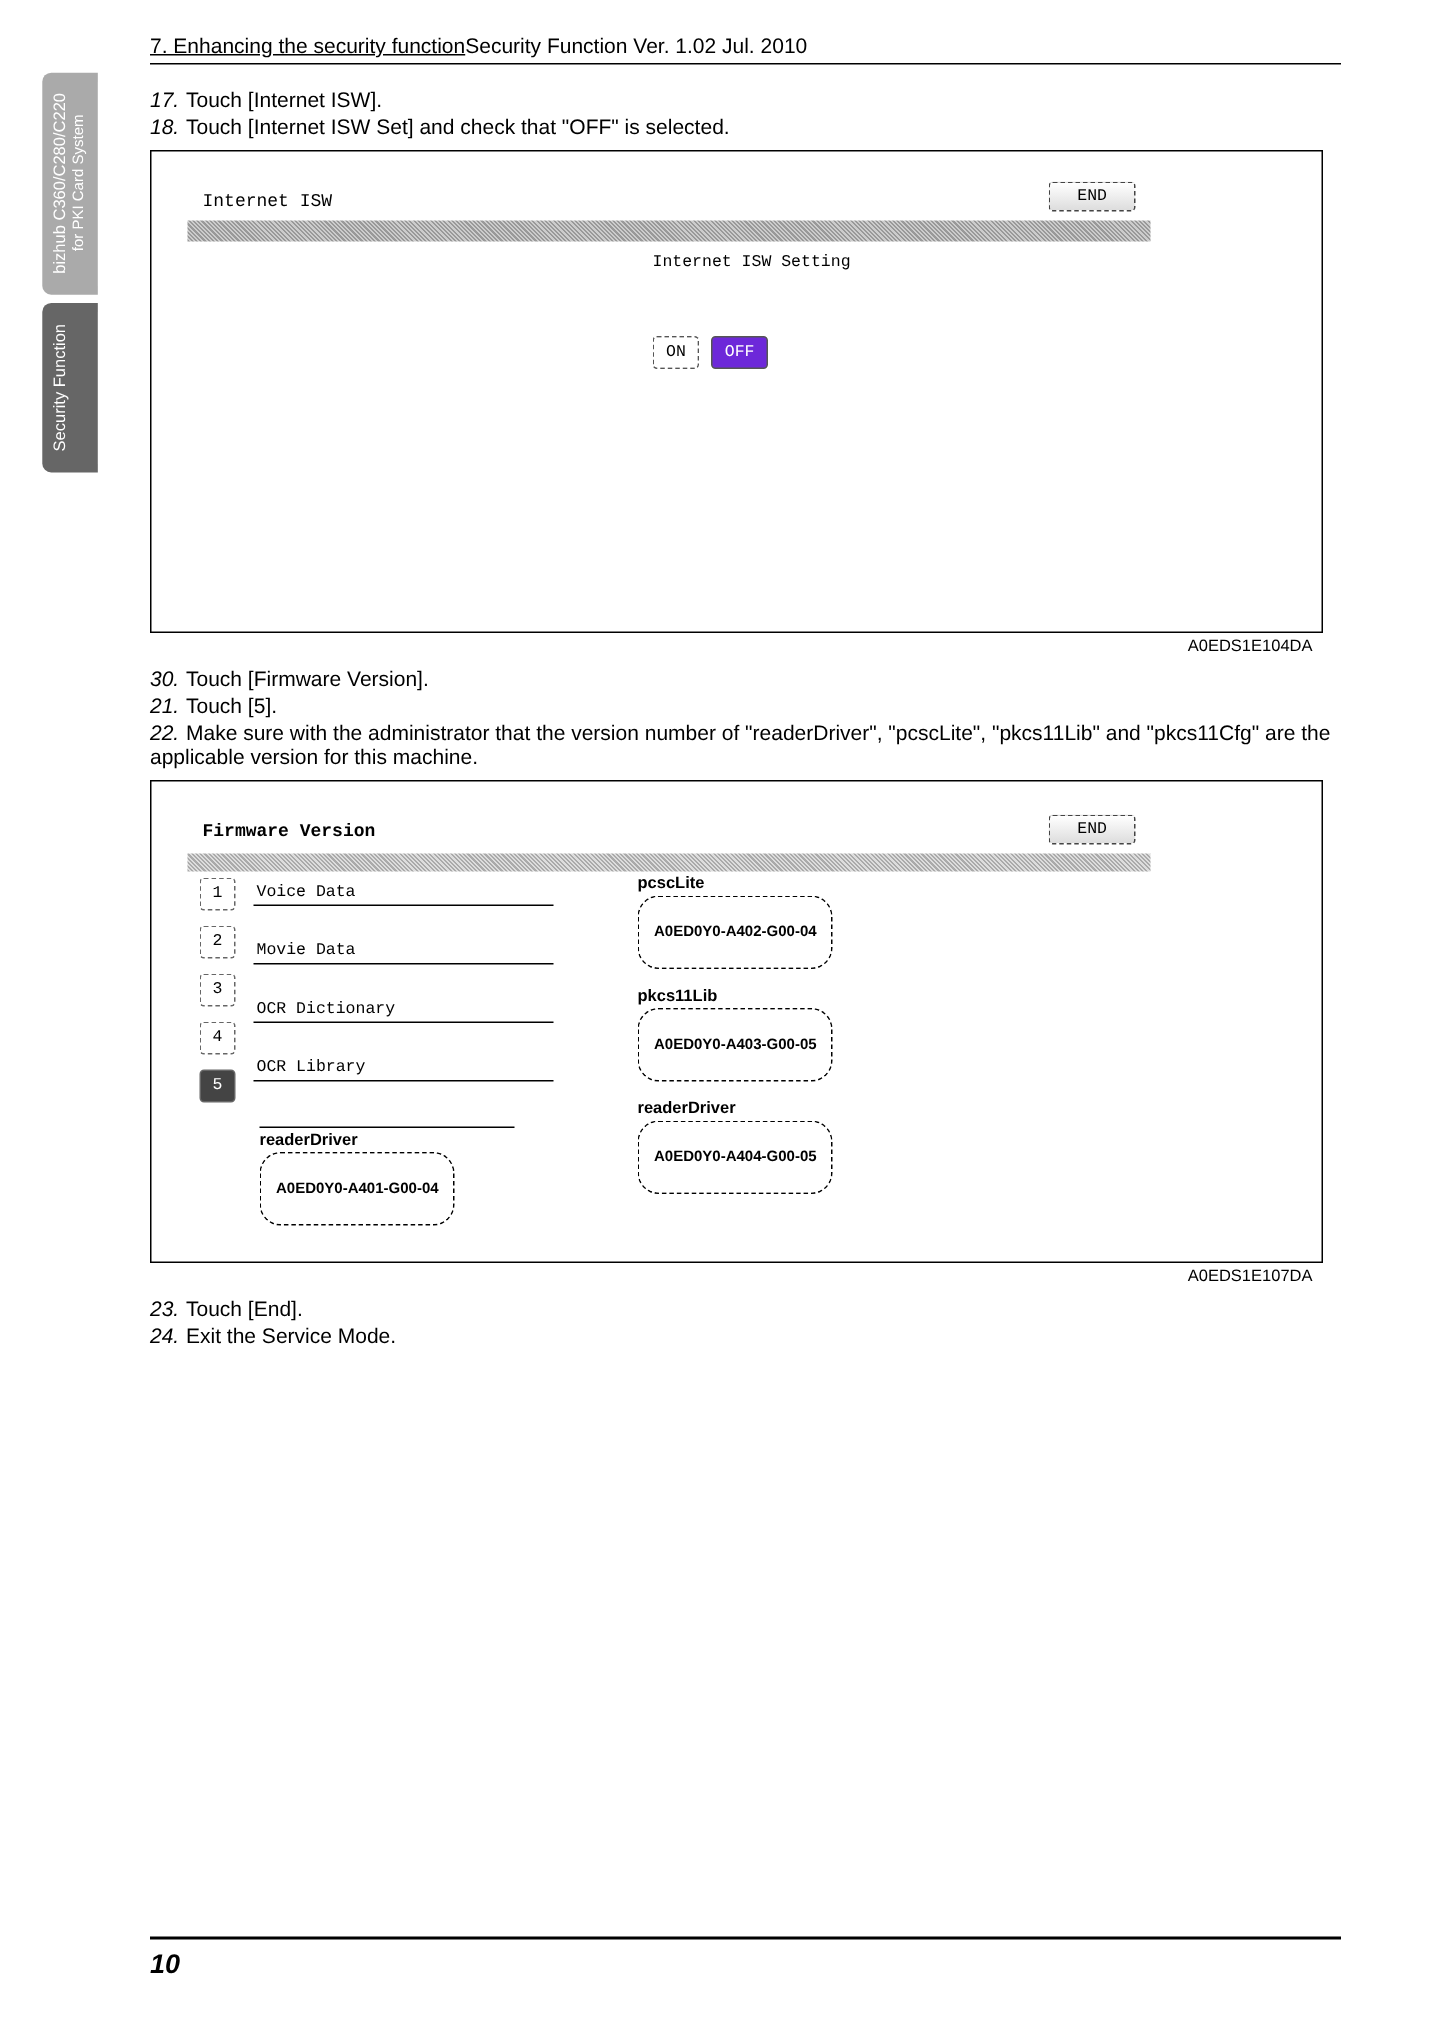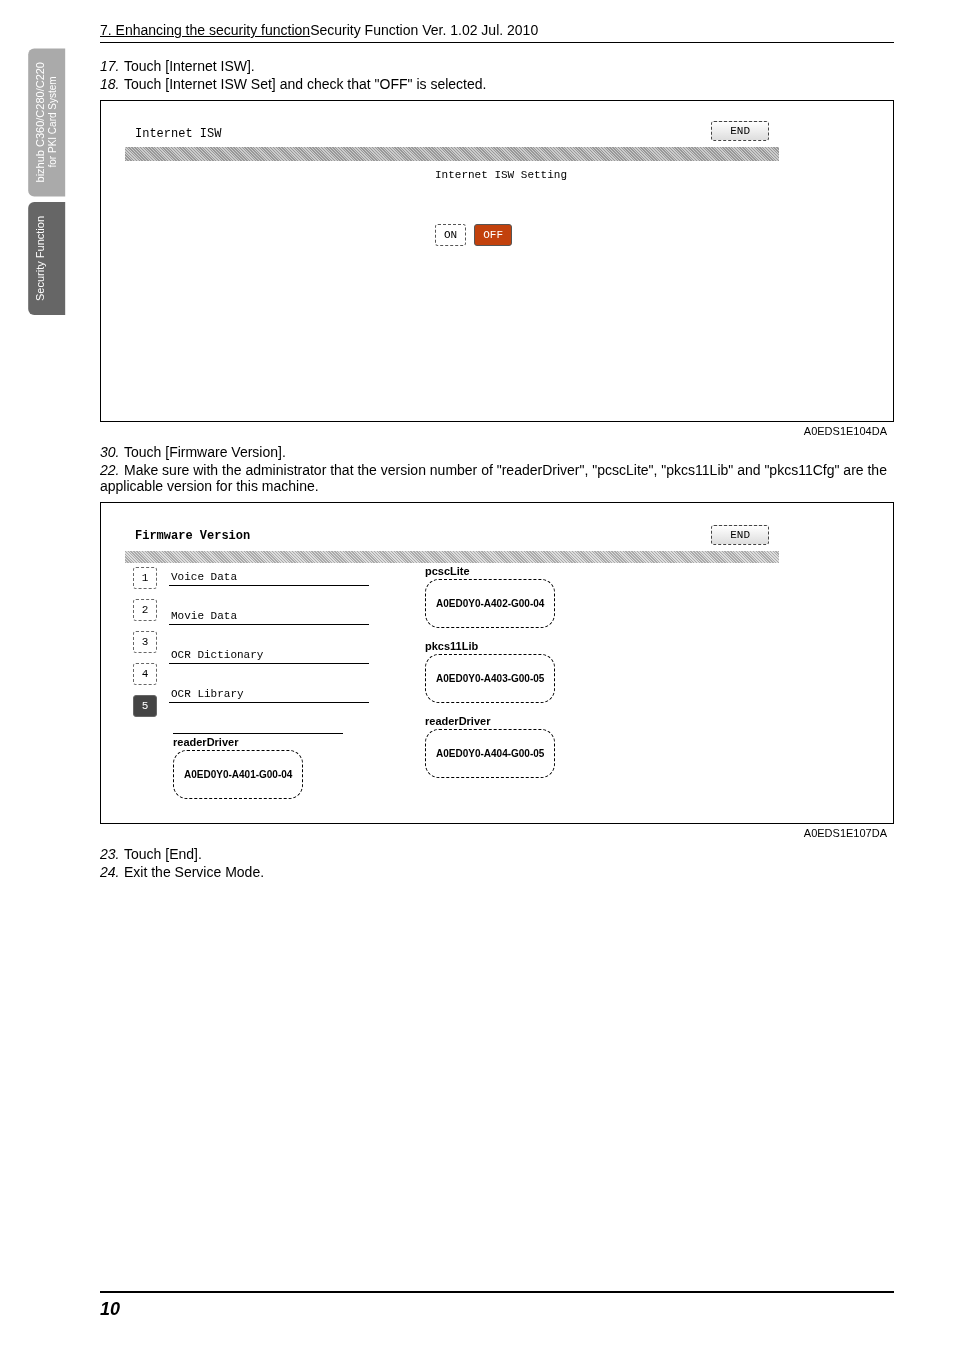--- a/index.html
+++ b/index.html
@@ -15,32 +15,32 @@
   .header { position: absolute; top: 22px; left: 100px; right: 60px; display: flex; justify-content: flex-start; font-size: 14px; border-bottom: 1.5px solid #000; padding-bottom: 4px; }
   .header-left { text-decoration: underline; }
   
   
   .body { position: absolute; top: 58px; left: 100px; right: 60px; }
   .step { font-size: 14px; font-style: italic; margin-bottom: 2px; }
   .step .num { display: inline-block; width: 24px; }
   .step .txt { font-style: normal; }
   
   
-  .frame { border: 1px solid #000; margin: 8px 0 4px 0; padding: 18px 24px 12px 24px; position: relative; }
+  .frame { border: 1px solid #000; margin: 8px 12px 4px 0; padding: 18px 24px 12px 24px; position: relative; }
   .frame-id { position: absolute; right: 6px; bottom: -16px; font-size: 11px; }
   
   
   .scr1 { position: relative; height: 290px; }
   .scr1-title { font-family: "Courier New", monospace; font-size: 12px; position: absolute; top: 8px; left: 10px; }
   .end-btn { position: absolute; top: 2px; right: 100px; border: 1px dashed #444; padding: 3px 18px; font-family: "Courier New", monospace; font-size: 11px; background: linear-gradient(#fff,#ddd); border-radius: 3px; }
   .scr1-bar { position: absolute; top: 28px; left: 0; right: 90px; height: 14px; background: repeating-linear-gradient(45deg,#999,#999 1px,#ccc 1px,#ccc 2px); }
   .scr1-sub { font-family: "Courier New", monospace; font-size: 11px; position: absolute; top: 50px; left: 310px; }
   .onoff { position: absolute; top: 105px; left: 310px; display: flex; gap: 8px; }
   .toggle { font-family: "Courier New", monospace; font-size: 11px; padding: 4px 8px; border: 1px dashed #555; border-radius: 3px; }
-  .toggle.sel { background: #c2410c; color: #fff; border-style: solid; }
+  .toggle.sel { background: #6d28d9; color: #fff; border-style: solid; }
   
   
   .scr2 { position: relative; height: 290px; }
   .scr2-title { font-family: "Courier New", monospace; font-size: 12px; font-weight: bold; position: absolute; top: 8px; left: 10px; }
   .scr2 .end-btn { top: 4px; }
   .scr2-bar { position: absolute; top: 30px; left: 0; right: 90px; height: 12px; background: repeating-linear-gradient(45deg,#aaa,#aaa 1px,#ddd 1px,#ddd 2px); }
   
   .pager { position: absolute; left: 8px; top: 46px; display: flex; flex-direction: column; gap: 10px; }
   .pg { width: 24px; height: 22px; border: 1px dashed #666; font-family: "Courier New", monospace; font-size: 11px; display: flex; align-items: center; justify-content: center; border-radius: 3px; }
   .pg.sel { background: #444; color: #fff; border-style: solid; }
@@ -90,20 +90,21 @@
       <div class="onoff">
         <div class="toggle">ON</div>
         <div class="toggle sel">OFF</div>
       </div>
     </div>
     <div class="frame-id">A0EDS1E104DA</div>
   </div>
 
   <div style="height:18px"></div>
   <div class="step"><span class="num">30.</span><span class="txt">Touch [Firmware Version].</span></div>
+  <div class="step"><span class="num">21.</span><span class="txt">Touch [5].</span></div>
   <div class="step"><span class="num">22.</span><span class="txt">Make sure with the administrator that the version number of "readerDriver", "pcscLite", "pkcs11Lib" and "pkcs11Cfg" are the applicable version for this machine.</span></div>
 
   <div class="frame">
     <div class="scr2">
       <div class="scr2-title">Firmware Version</div>
       <div class="end-btn">END</div>
       <div class="scr2-bar"></div>
 
       <div class="pager">
         <div class="pg">1</div>

